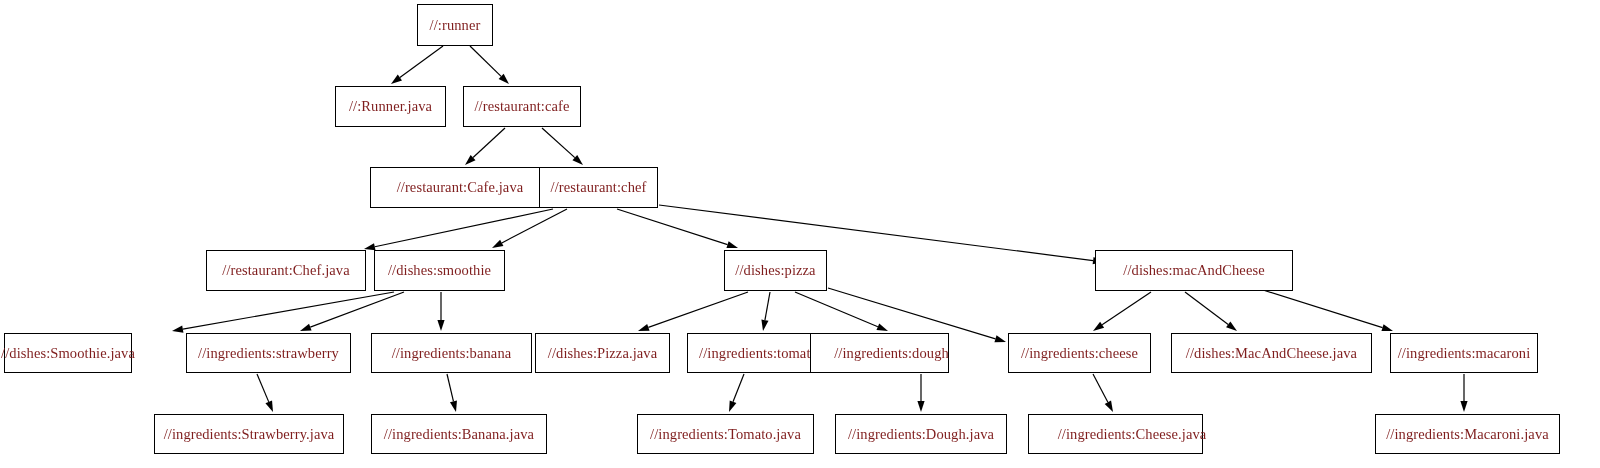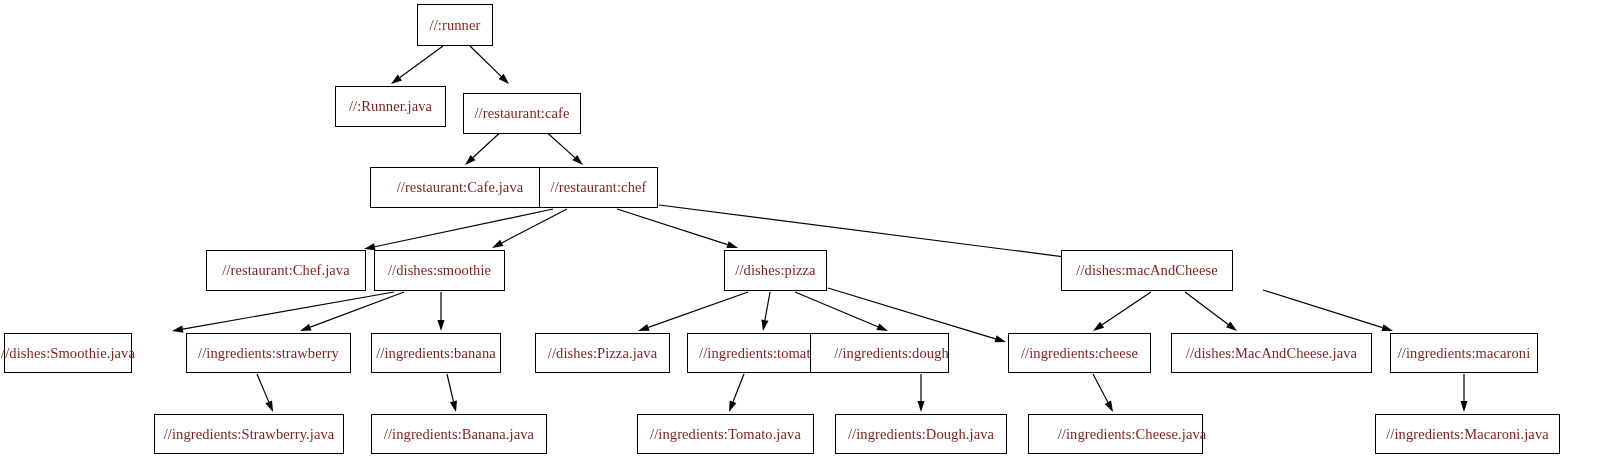--- a/index.html
+++ b/index.html
@@ -96,48 +96,48 @@
       <line x1="1464" y1="374" x2="1464" y2="401" stroke="#000000" stroke-width="1.2"></line>
       <polygon points="1460.4,401 1467.6,401 1464,412" fill="#000000"></polygon>
     </svg>
   <div id="node-layer">
       <div class="gnode" style="left: 417px; top: 4px; width: 76px; height: 42px; border-color: rgb(0, 0, 0); background: rgb(255, 255, 255);">
         <span class="lbl">//:runner</span>
       </div>
       <div class="gnode" style="left: 335px; top: 86px; width: 111px; height: 41px; border-color: rgb(0, 0, 0); background: rgb(255, 255, 255);">
         <span class="lbl">//:Runner.java</span>
       </div>
-      <div class="gnode" style="left: 463px; top: 86px; width: 118px; height: 41px; border-color: rgb(0, 0, 0); background: rgb(255, 255, 255); margin-top: 7px;">
+      <div class="gnode" style="left: 463px; top: 86px; width: 118px; height: 41px; border-color: rgb(0, 0, 0); background: rgb(255, 255, 255);">
         <span class="lbl">//restaurant:cafe</span>
       </div>
       <div class="gnode" style="left: 370px; top: 167px; width: 180px; height: 41px; border-color: rgb(0, 0, 0); background: rgb(255, 255, 255);">
         <span class="lbl">//restaurant:Cafe.java</span>
       </div>
       <div class="gnode" style="left: 539px; top: 167px; width: 119px; height: 41px; border-color: rgb(0, 0, 0); background: rgb(255, 255, 255); text-align: right;">
         <span class="lbl">//restaurant:chef</span>
       </div>
       <div class="gnode" style="left: 206px; top: 250px; width: 160px; height: 41px; border-color: rgb(0, 0, 0); background: rgb(255, 255, 255);">
         <span class="lbl">//restaurant:Chef.java</span>
       </div>
       <div class="gnode" style="left: 374px; top: 250px; width: 131px; height: 41px; border-color: rgb(0, 0, 0); background: rgb(255, 255, 255);">
         <span class="lbl">//dishes:smoothie</span>
       </div>
       <div class="gnode" style="left: 724px; top: 250px; width: 103px; height: 41px; border-color: rgb(0, 0, 0); background: rgb(255, 255, 255);">
         <span class="lbl">//dishes:pizza</span>
       </div>
-      <div class="gnode" style="left: 1061px; top: 250px; width: 172px; height: 41px; border-color: rgb(0, 0, 0); background: rgb(255, 255, 255);">
+      <div class="gnode" style="left: 1095px; top: 250px; width: 198px; height: 41px; border-color: rgb(0, 0, 0); background: rgb(255, 255, 255);">
         <span class="lbl">//dishes:macAndCheese</span>
       </div>
       <div class="gnode" style="left: 4px; top: 333px; width: 128px; height: 40px; border-color: rgb(0, 0, 0); background: rgb(255, 255, 255);">
         <span class="lbl">//dishes:Smoothie.java</span>
       </div>
       <div class="gnode" style="left: 186px; top: 333px; width: 165px; height: 40px; border-color: rgb(0, 0, 0); background: rgb(255, 255, 255);">
         <span class="lbl">//ingredients:strawberry</span>
       </div>
-      <div class="gnode" style="left: 371px; top: 333px; width: 130px; height: 40px; border-color: rgb(0, 0, 0); background: rgb(255, 255, 255);">
+      <div class="gnode" style="left: 371px; top: 333px; width: 161px; height: 40px; border-color: rgb(0, 0, 0); background: rgb(255, 255, 255);">
         <span class="lbl">//ingredients:banana</span>
       </div>
       <div class="gnode" style="left: 535px; top: 333px; width: 135px; height: 40px; border-color: rgb(0, 0, 0); background: rgb(255, 255, 255);">
         <span class="lbl">//dishes:Pizza.java</span>
       </div>
       <div class="gnode" style="left: 687px; top: 333px; width: 143px; height: 40px; border-color: rgb(0, 0, 0); background: rgb(255, 255, 255);">
         <span class="lbl">//ingredients:tomato</span>
       </div>
       <div class="gnode" style="left: 810px; top: 333px; width: 139px; height: 40px; border-color: rgb(0, 0, 0); background: rgb(255, 255, 255); padding-left: 24px;">
         <span class="lbl">//ingredients:dough</span>

